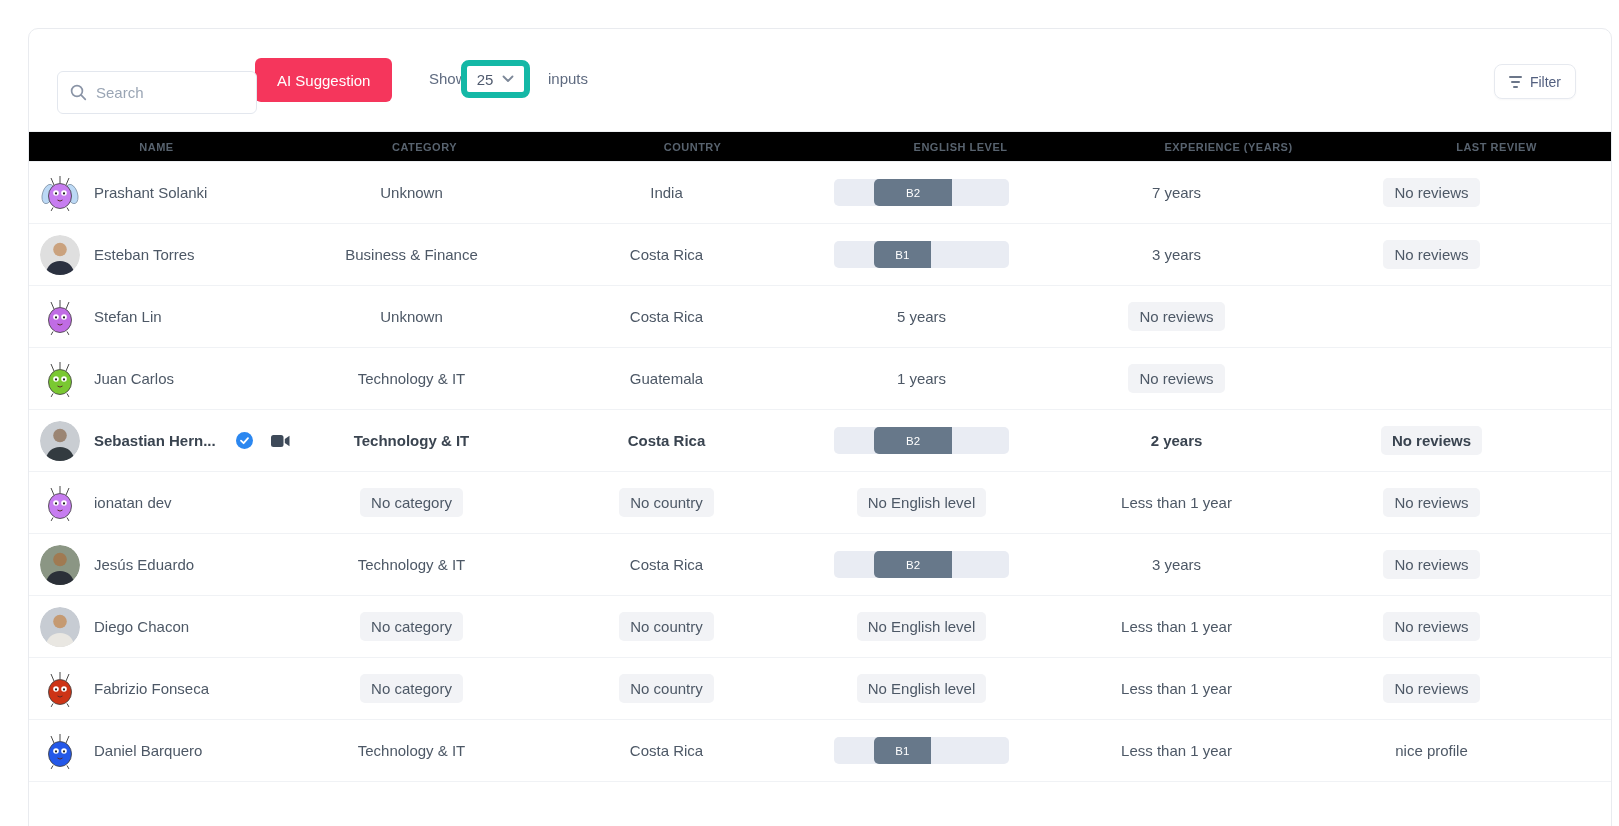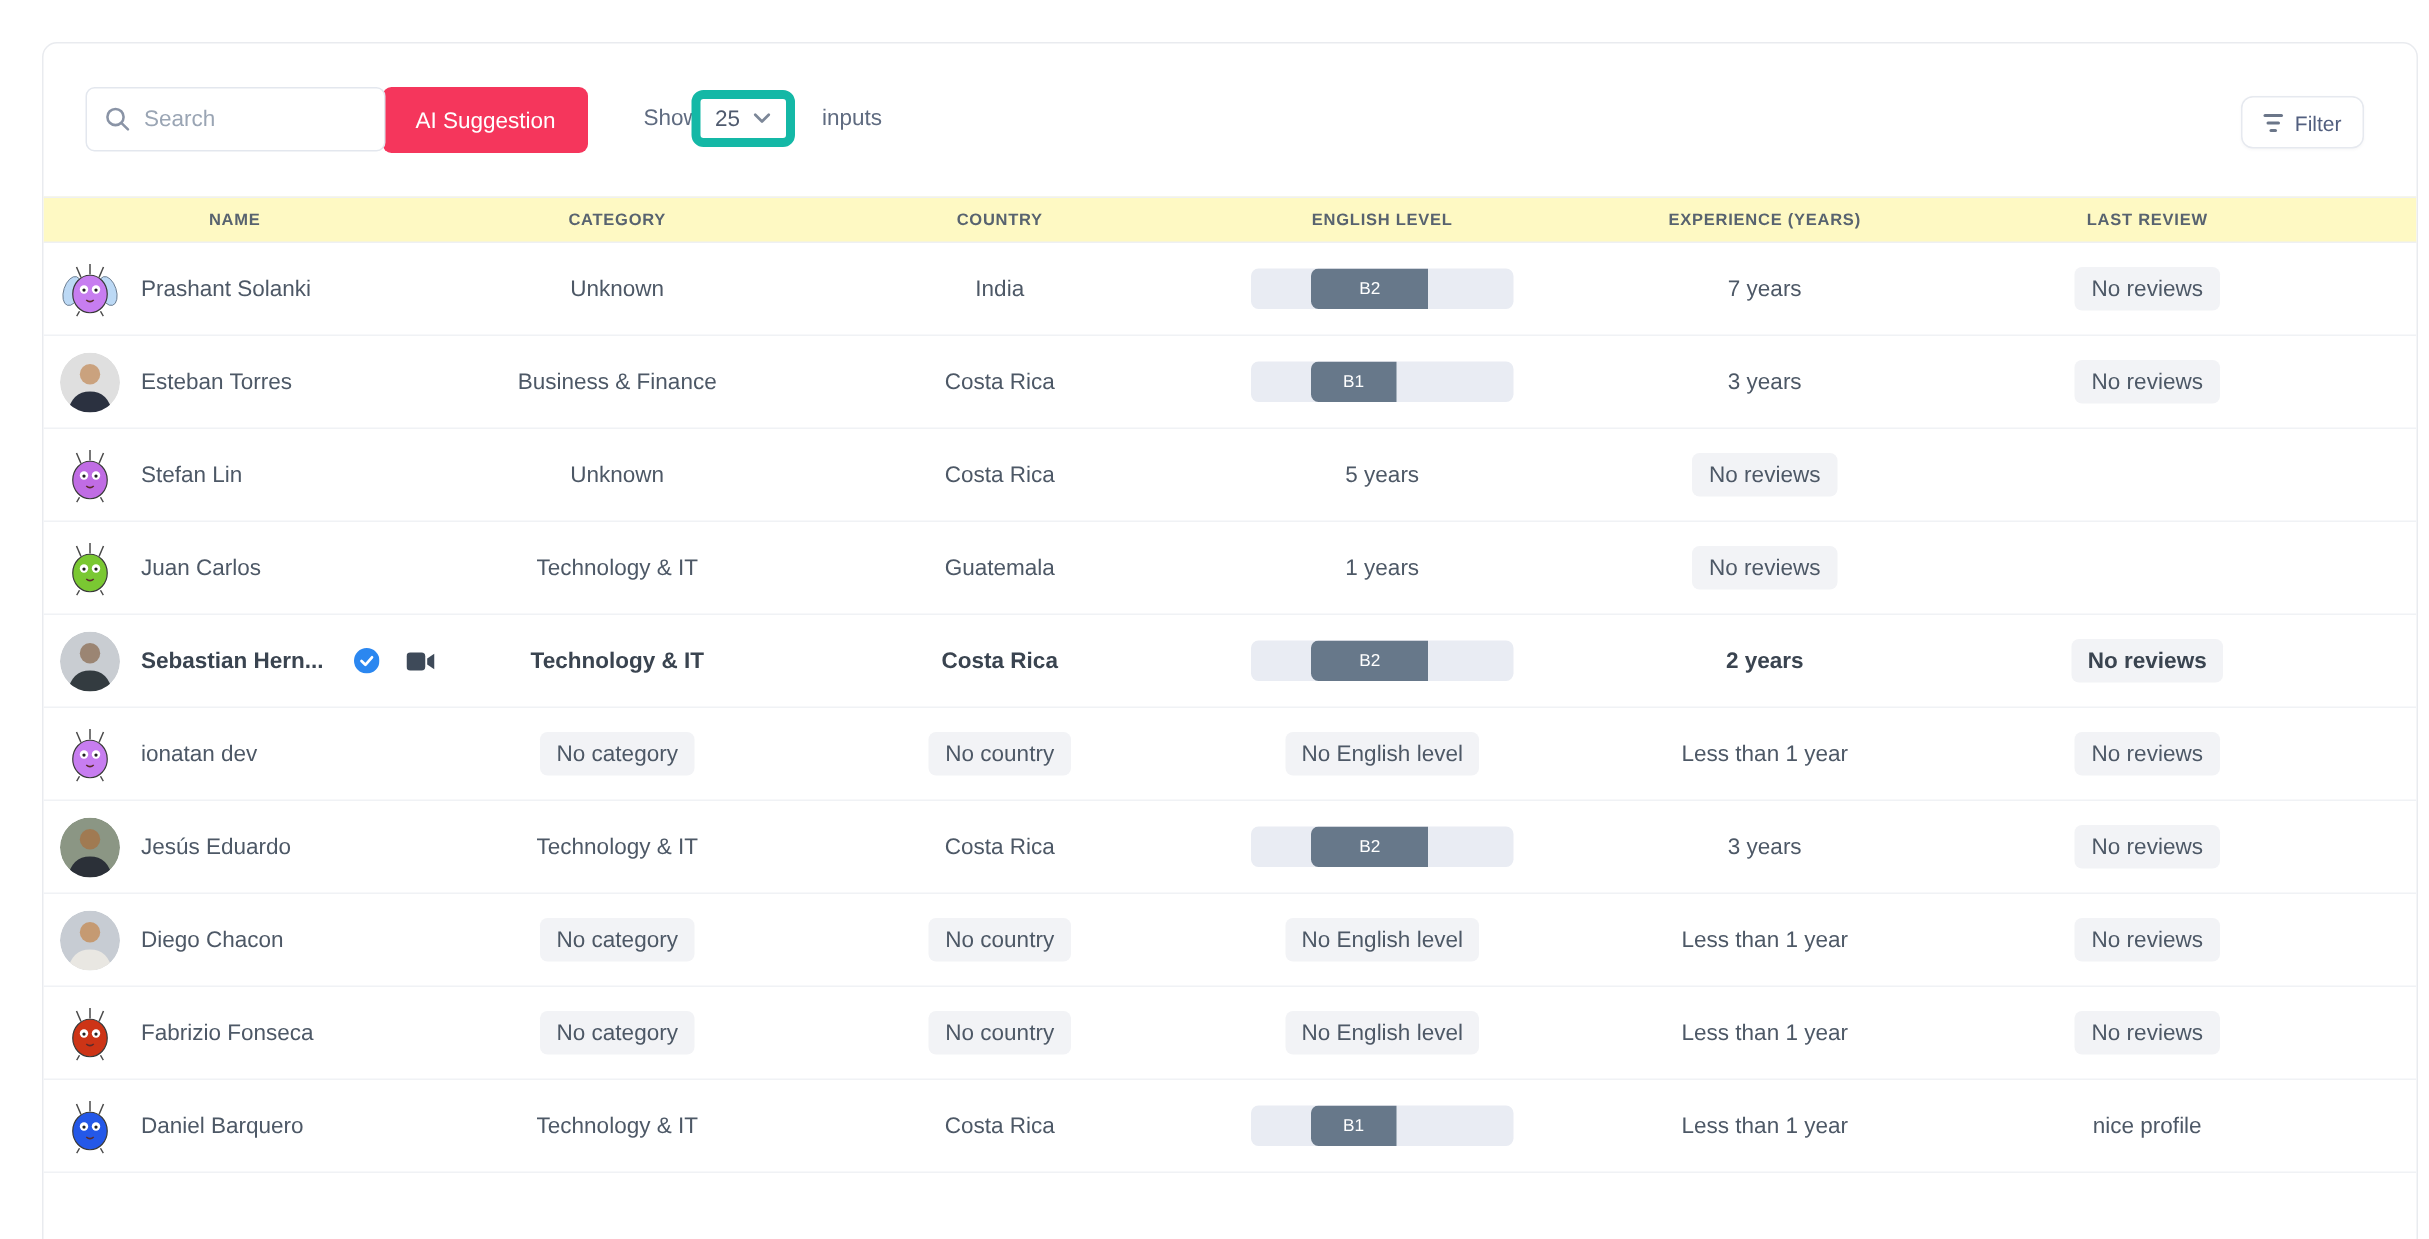--- a/index.html
+++ b/index.html
@@ -4,21 +4,21 @@
 <style>
   * { margin:0; padding:0; box-sizing:border-box; }
   html,body { width:1619px; height:826px; background:#ffffff; overflow:hidden;
     font-family:"Liberation Sans", sans-serif; }
   .card { position:absolute; left:28px; top:28px; width:1584px; height:860px;
     background:#fff; border:1px solid #e9ebef; border-radius:10px; overflow:hidden; }
 
   
   .toolbar { position:relative; height:102px; }
   .search-wrap { position:absolute; left:28px; top:29px; display:flex; align-items:stretch; }
-  .search-box { position:relative; width:200px; height:43px; }
+  .search-box { position:relative; width:200px; height:43px;margin-top:13px; }
   .search-box input { width:100%; height:100%; border:1px solid #e3e7ee; border-radius:6px;
     padding:0 10px 0 38px; font-size:15px; color:#525f7f; outline:none;
     font-family:"Liberation Sans", sans-serif; }
   .search-box input::placeholder { color:#9aa5b4; }
   .search-icon { position:absolute; left:13px; top:13px; width:17px; height:17px; }
   .ai-btn { height:44px; margin-left:-2px; padding:0 22px; border:none; border-radius:6px;
     color:#fff; font-size:15px; cursor:pointer; font-family:"Liberation Sans", sans-serif; }
   .show-label { position:absolute; left:400px; top:41px; font-size:15px; color:#5f6b80; }
   .page-size { position:absolute; left:432px; top:31px; width:69px; height:38px;
     border:6px solid #14b8a6; border-radius:8px; background:#fff; display:flex;
@@ -89,21 +89,21 @@
     <button class="filter-btn">
       <span class="filter-icon">
           <i></i>
           <i></i>
           <i></i>
         </span>
       <span>Filter</span>
     </button>
   </div>
 
-  <div class="thead" style="background: #fef9c3;">
+  <div class="thead" style="background: #000000; gap: 13px;">
     <span>NAME</span>
     <span>CATEGORY</span>
     <span>COUNTRY</span>
     <span>ENGLISH LEVEL</span>
     <span>EXPERIENCE (YEARS)</span>
     <span>LAST REVIEW</span>
   </div>
 
   <div class="rows">
       <div class="row">

